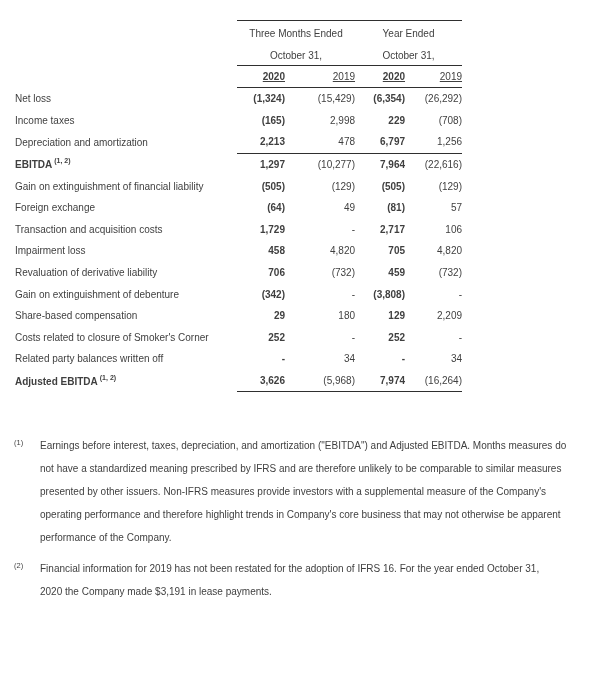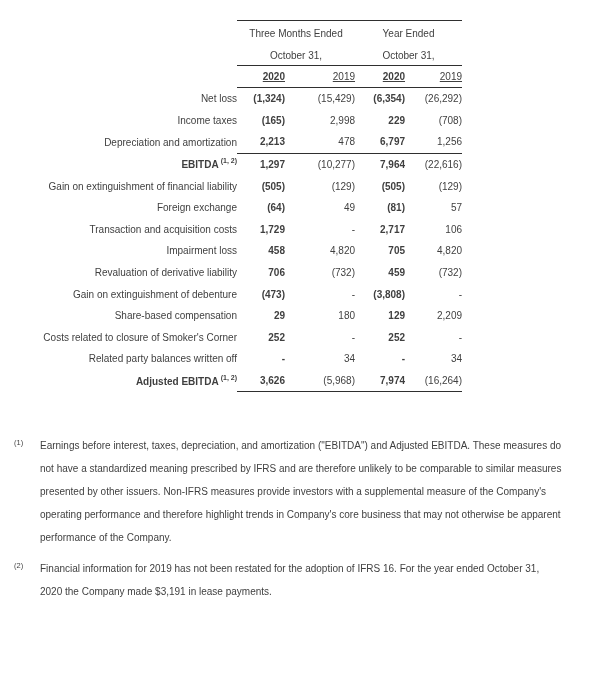--- a/index.html
+++ b/index.html
@@ -44,21 +44,21 @@
     font-weight: 700;
     font-size: 10.5px;
   }
   th.yr { text-align: right; font-size: 10px; text-decoration: underline; }
   th.yr.bold2020 { font-weight: 700; }
 
   .rule-top    { border-top: 1px solid #2f2f2f; }
   .rule-bottom { border-bottom: 1px solid #2f2f2f; }
 
   tbody td { height: 21.6px; }
-  td.lbl { text-align: right; }
+  td.lbl { text-align: left; }
   td.v   { text-align: right; }
   td.v.c1, td.v.c3 { font-weight: 700; }
   tr.bold-label td.lbl { font-weight: 700; }
   tr.rule-below td.v { border-bottom: 1px solid #2f2f2f; }
 
   sup.fn-ref {
     font-size: 7px;
     font-weight: 700;
     position: relative;
     top: -1px;
@@ -174,21 +174,21 @@
     </tr>
     <tr>
       <td class="lbl"><span>Revaluation of derivative liability</span></td>
       <td class="v c1">706</td>
       <td class="v c2">(732)</td>
       <td class="v c3">459</td>
       <td class="v c4">(732)</td>
     </tr>
     <tr>
       <td class="lbl"><span>Gain on extinguishment of debenture</span></td>
-      <td class="v c1">(473)</td>
+      <td class="v c1">(342)</td>
       <td class="v c2">-</td>
       <td class="v c3">(3,808)</td>
       <td class="v c4">-</td>
     </tr>
     <tr>
       <td class="lbl"><span>Share-based compensation</span></td>
       <td class="v c1">29</td>
       <td class="v c2">180</td>
       <td class="v c3">129</td>
       <td class="v c4">2,209</td>
@@ -214,21 +214,21 @@
       <td class="v c3">7,974</td>
       <td class="v c4">(16,264)</td>
     </tr>
   </tbody>
 </table>
 
 <div class="footnotes">
   <div class="footnote">
     <div class="fn-marker">(1)</div>
     <div class="fn-text">
-      <div class="fn-line">Earnings before interest, taxes, depreciation, and amortization ("EBITDA") and Adjusted EBITDA. These measures do</div>
+      <div class="fn-line">Earnings before interest, taxes, depreciation, and amortization ("EBITDA") and Adjusted EBITDA. Months measures do</div>
       <div class="fn-line">not have a standardized meaning prescribed by IFRS and are therefore unlikely to be comparable to similar measures</div>
       <div class="fn-line">presented by other issuers. Non-IFRS measures provide investors with a supplemental measure of the Company's</div>
       <div class="fn-line">operating performance and therefore highlight trends in Company's core business that may not otherwise be apparent</div>
       <div class="fn-line">performance of the Company.</div>
     </div>
   </div>
   <div class="footnote">
     <div class="fn-marker">(2)</div>
     <div class="fn-text">
       <div class="fn-line">Financial information for 2019 has not been restated for the adoption of IFRS 16.  For the year ended October 31,</div>

